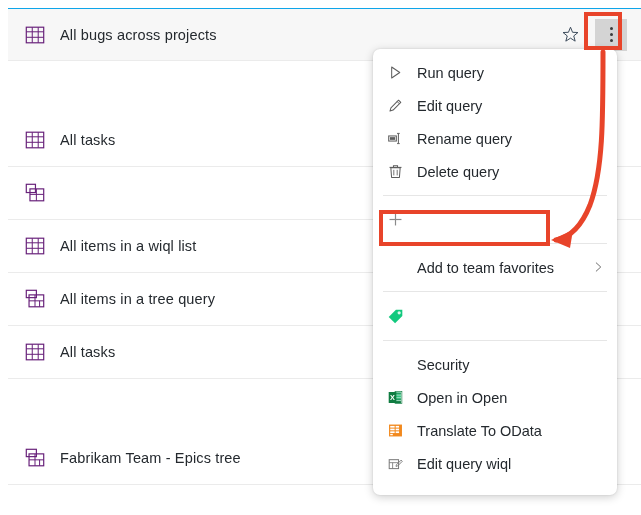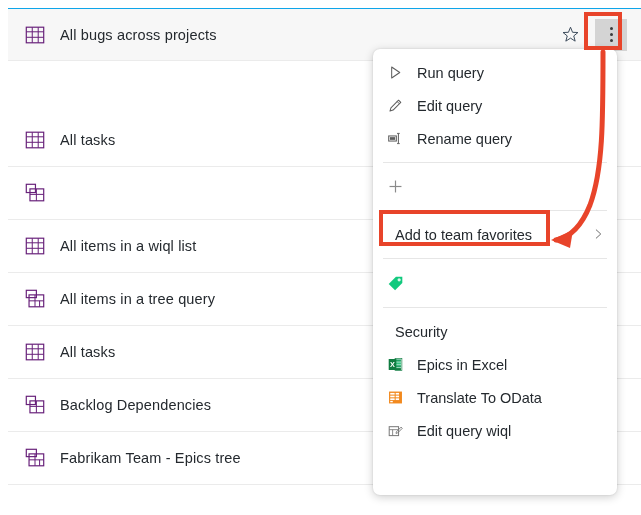--- a/index.html
+++ b/index.html
@@ -143,21 +143,21 @@
     margin: 7px 10px 7px 10px;
   }
   .submenu-chevron {
     margin-left: auto;
     margin-right: 14px;
     color: #6b6b6b;
     font-size: 13px;
     line-height: 1;
   }
   .menu-item.no-icon {
-    padding-left: 22px;
+    padding-left: 44px;
   }
   .tag-only {
     height: 34px;
     display: flex;
     align-items: center;
     padding-left: 13px;
   }
 
   
   #dashboard-highlight {
@@ -250,29 +250,20 @@
     <div class="list-row" style="top: 326px;">
       <span class="row-icon"><svg class="qicon" viewBox="0 0 24 24" width="22" height="22">
           <rect x="2.5" y="3.5" width="19" height="17" fill="none" stroke="#68217a" stroke-width="1.3"></rect>
           <line x1="2.5" y1="8.5" x2="21.5" y2="8.5" stroke="#68217a" stroke-width="1.1"></line>
           <line x1="2.5" y1="14.5" x2="21.5" y2="14.5" stroke="#68217a" stroke-width="1.1"></line>
           <line x1="9" y1="3.5" x2="9" y2="20.5" stroke="#68217a" stroke-width="1.1"></line>
           <line x1="15.5" y1="3.5" x2="15.5" y2="20.5" stroke="#68217a" stroke-width="1.1"></line>
         </svg></span>
       <span class="row-label">All tasks</span>
     </div>
-    <div class="list-row" style="top: 379px;">
-      <span class="row-icon"><svg class="qicon" viewBox="0 0 24 24" width="22" height="22">
-          <rect x="2.5" y="2.5" width="10" height="9" fill="none" stroke="#68217a" stroke-width="1.3"></rect>
-          <rect x="6.5" y="7.5" width="15" height="13" fill="none" stroke="#68217a" stroke-width="1.3"></rect>
-          <line x1="6.5" y1="13.5" x2="21.5" y2="13.5" stroke="#68217a" stroke-width="1.1"></line>
-          <line x1="13.5" y1="7.5" x2="13.5" y2="20.5" stroke="#68217a" stroke-width="1.1"></line>
-        </svg></span>
-      <span class="row-label">Backlog Dependencies</span>
-    </div>
     <div class="list-row" style="top: 432px;">
       <span class="row-icon"><svg class="qicon" viewBox="0 0 24 24" width="22" height="22">
           <rect x="2.5" y="2.5" width="11" height="8" fill="none" stroke="#68217a" stroke-width="1.3"></rect>
           <rect x="5.5" y="7.5" width="16" height="13" fill="none" stroke="#68217a" stroke-width="1.3"></rect>
           <line x1="5.5" y1="14" x2="21.5" y2="14" stroke="#68217a" stroke-width="1.1"></line>
           <line x1="12" y1="7.5" x2="12" y2="20.5" stroke="#68217a" stroke-width="1.1"></line>
           <line x1="17" y1="14" x2="17" y2="20.5" stroke="#68217a" stroke-width="1.1"></line>
         </svg></span>
       <span class="row-label">Fabrikam Team - Epics tree</span>
     </div>
@@ -299,20 +290,32 @@
     <div class="menu-item">
       <span class="menu-icon">
         <svg viewBox="0 0 20 20" width="17" height="17">
           <rect x="2" y="7" width="9" height="6" fill="none" stroke="#5d5d5d" stroke-width="1.2"></rect>
           <rect x="3.4" y="8.4" width="6.2" height="3.2" fill="#5d5d5d"></rect>
           <line x1="13.4" y1="4" x2="13.4" y2="16" stroke="#5d5d5d" stroke-width="1.2"></line>
           <path d="M11.8 4 L15 4 M11.8 16 L15 16" stroke="#5d5d5d" stroke-width="1.1"></path>
         </svg>
       </span>
       <span class="menu-label">Rename query</span>
+    </div>
+    <div class="menu-item">
+      <span class="menu-icon">
+        <svg viewBox="0 0 20 20" width="17" height="17">
+          <path d="M4.5 5.5 L5.4 17 L14.6 17 L15.5 5.5 Z" fill="none" stroke="#5d5d5d" stroke-width="1.2" stroke-linejoin="round"></path>
+          <line x1="3" y1="5.2" x2="17" y2="5.2" stroke="#5d5d5d" stroke-width="1.3"></line>
+          <path d="M7.6 5.2 L7.6 3.3 L12.4 3.3 L12.4 5.2" fill="none" stroke="#5d5d5d" stroke-width="1.2"></path>
+          <line x1="8" y1="8" x2="8" y2="14.6" stroke="#5d5d5d" stroke-width="1"></line>
+          <line x1="12" y1="8" x2="12" y2="14.6" stroke="#5d5d5d" stroke-width="1"></line>
+        </svg>
+      </span>
+      <span class="menu-label">Delete query</span>
     </div>
     <div class="menu-sep"></div>
     <div class="menu-item">
       <span class="menu-icon">
         <svg viewBox="0 0 20 20" width="17" height="17">
           <line x1="10" y1="3" x2="10" y2="17" stroke="#8a8a8a" stroke-width="1.4"></line>
           <line x1="3" y1="10" x2="17" y2="10" stroke="#8a8a8a" stroke-width="1.4"></line>
         </svg>
       </span>
     </div>
@@ -341,21 +344,21 @@
         <svg viewBox="0 0 20 20" width="17" height="17">
           <rect x="9.5" y="2.8" width="8" height="14.4" fill="#ffffff" stroke="#107c41" stroke-width="0.8"></rect>
           <rect x="10.6" y="4" width="5.8" height="2.7" fill="#21a366"></rect>
           <rect x="10.6" y="7.4" width="5.8" height="2.7" fill="#33c481"></rect>
           <rect x="10.6" y="10.8" width="5.8" height="2.7" fill="#21a366"></rect>
           <rect x="10.6" y="14.2" width="5.8" height="2.4" fill="#107c41"></rect>
           <rect x="2" y="3.4" width="9" height="13.2" rx="0.6" fill="#107c41"></rect>
           <text x="6.4" y="13.4" font-family="Liberation Sans, sans-serif" font-size="8.5" font-weight="bold" fill="#ffffff" text-anchor="middle">X</text>
         </svg>
       </span>
-      <span class="menu-label">Epics in Excel</span>
+      <span class="menu-label">Open in Open</span>
     </div>
     <div class="menu-item">
       <span class="menu-icon">
         <svg viewBox="0 0 20 20" width="17" height="17">
           <rect x="2.4" y="3" width="15.2" height="14" fill="#f2891e"></rect>
           <rect x="3.8" y="4.6" width="5.2" height="2" fill="#ffffff"></rect>
           <rect x="10.2" y="4.6" width="4" height="2" fill="#ffffff"></rect>
           <rect x="3.8" y="7.8" width="5.2" height="2" fill="#ffffff"></rect>
           <rect x="10.2" y="7.8" width="4" height="2" fill="#ffffff"></rect>
           <rect x="3.8" y="11" width="5.2" height="2" fill="#ffffff"></rect>

